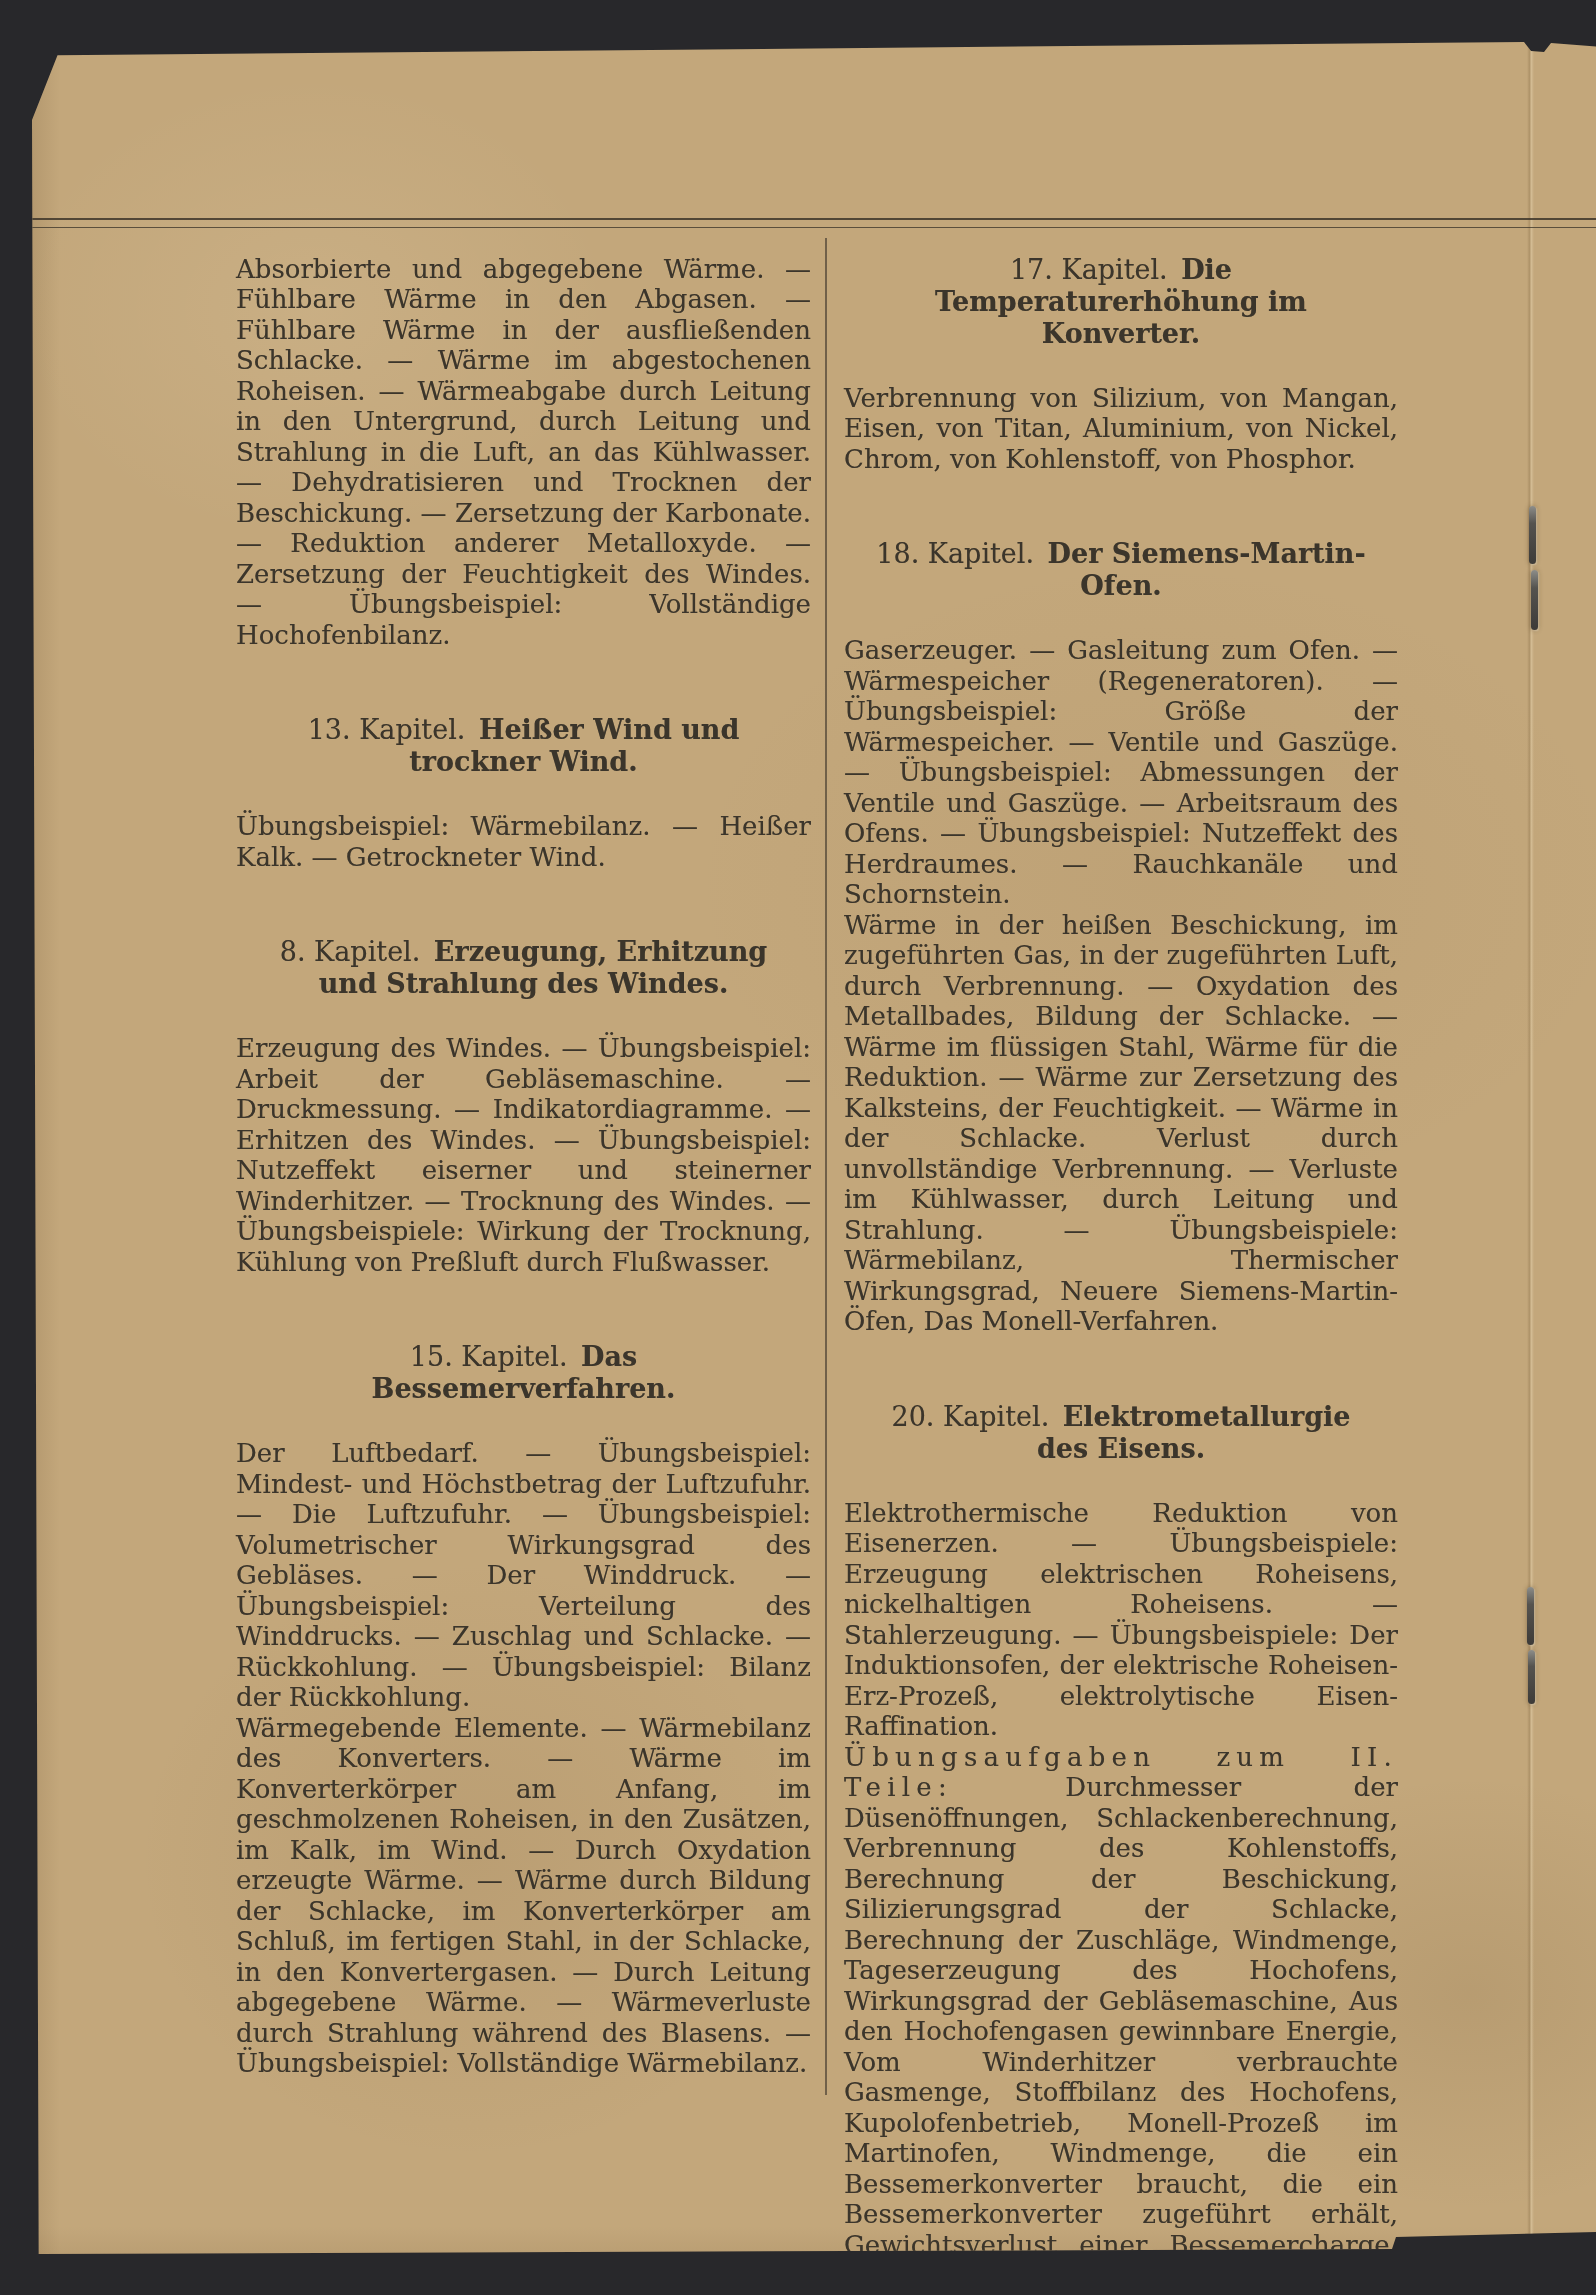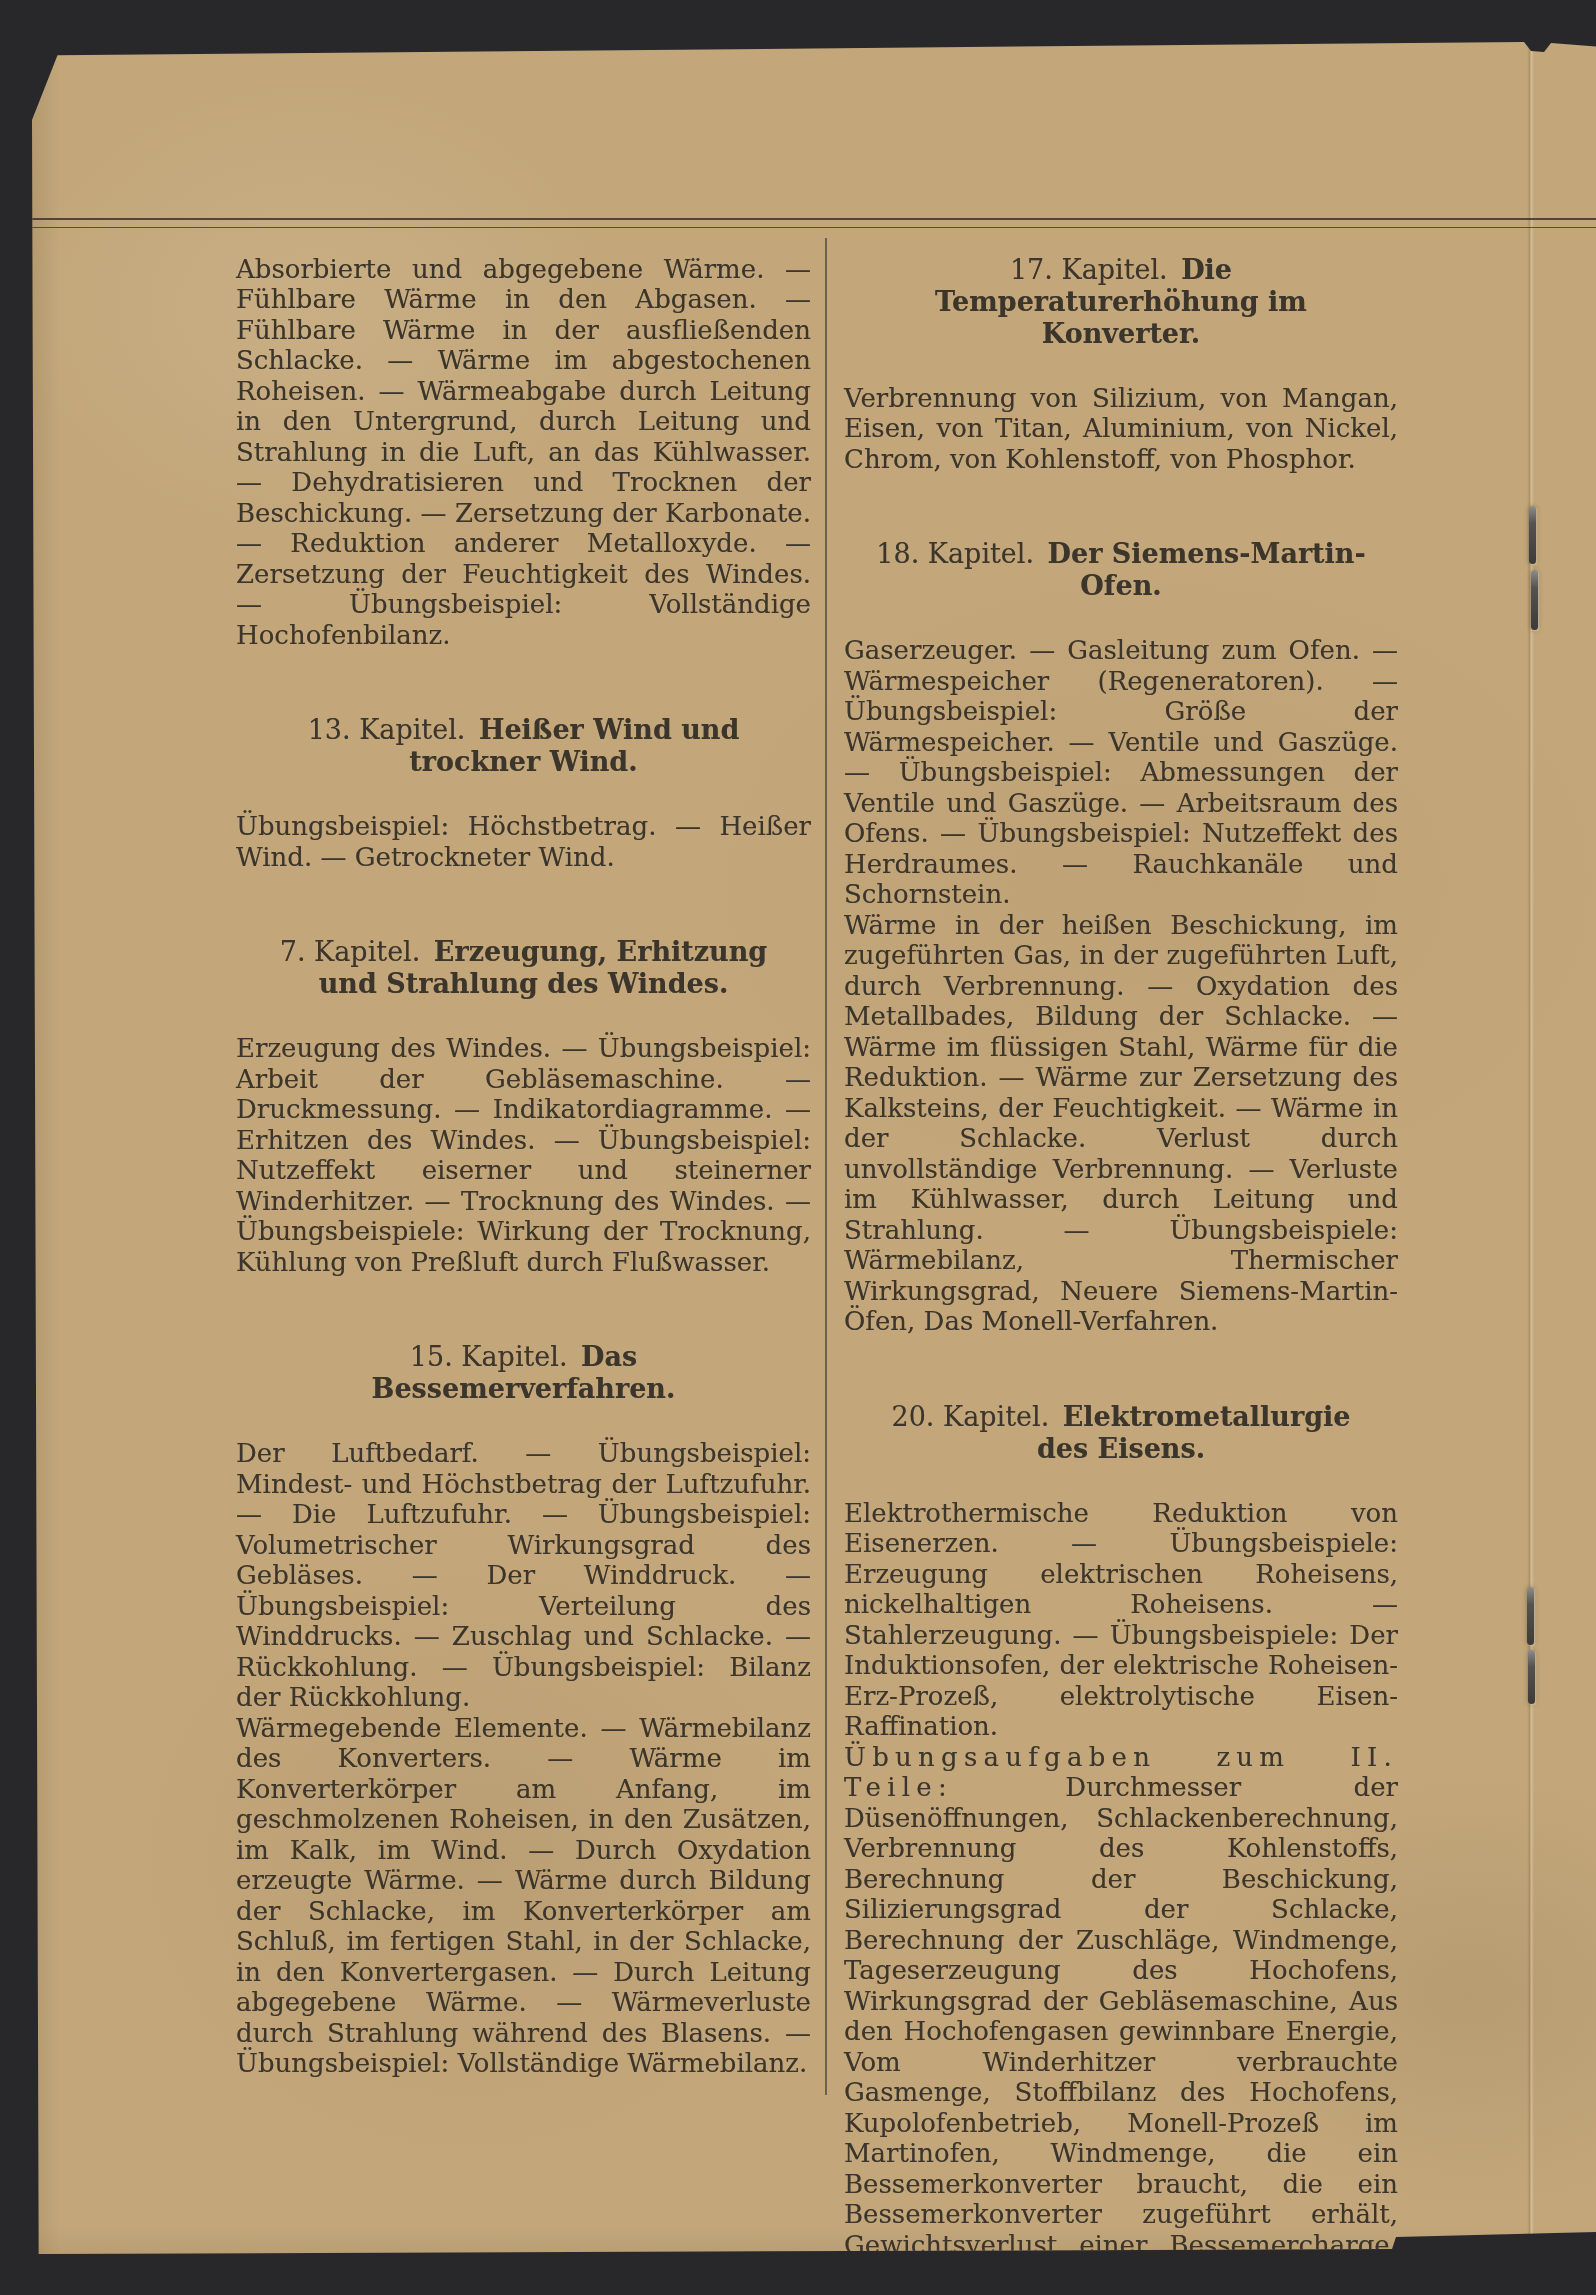--- a/index.html
+++ b/index.html
@@ -80,22 +80,22 @@
   <div class="staple-seg" style="left:1495px;top:1545px;height:58px;"></div>
   <div class="staple-seg" style="left:1496px;top:1608px;height:54px;"></div>
 
 
   <div class="rule"></div>
   <div class="divider"></div>
 
   <div class="col col-left">
       <div class="block para">Absorbierte und abgegebene Wärme. — Fühlbare Wärme in den Abgasen. — Fühlbare Wärme in der ausfließenden Schlacke. — Wärme im abgestochenen Roheisen. — Wärmeabgabe durch Leitung in den Untergrund, durch Leitung und Strahlung in die Luft, an das Kühlwasser. — Dehydratisieren und Trocknen der Beschickung. — Zersetzung der Karbonate. — Reduktion anderer Metalloxyde. — Zersetzung der Feuchtigkeit des Windes. — Übungsbeispiel: Vollständige Hochofenbilanz.</div>
       <div class="block chapter"><span class="ch-num">13. Kapitel.</span> <span class="ch-title">Heißer Wind und trockner Wind.</span></div>
-      <div class="block para">Übungsbeispiel: Höchstbetrag. — Heißer Wind. — Getrockneter Wind.</div>
-      <div class="block chapter"><span class="ch-num">7. Kapitel.</span> <span class="ch-title">Erzeugung, Erhitzung und Strahlung des Windes.</span></div>
+      <div class="block para">Übungsbeispiel: Wärmebilanz. — Heißer Kalk. — Getrockneter Wind.</div>
+      <div class="block chapter"><span class="ch-num">8. Kapitel.</span> <span class="ch-title">Erzeugung, Erhitzung und Strahlung des Windes.</span></div>
       <div class="block para">Erzeugung des Windes. — Übungsbeispiel: Arbeit der Gebläsemaschine. — Druckmessung. — Indikatordiagramme. — Erhitzen des Windes. — Übungsbeispiel: Nutzeffekt eiserner und steinerner Winderhitzer. — Trocknung des Windes. — Übungsbeispiele: Wirkung der Trocknung, Kühlung von Preßluft durch Flußwasser.</div>
       <div class="block chapter"><span class="ch-num">15. Kapitel.</span> <span class="ch-title">Das Bessemerverfahren.</span></div>
       <div class="block para">Der Luftbedarf. — Übungsbeispiel: Mindest- und Höchstbetrag der Luftzufuhr. — Die Luftzufuhr. — Übungsbeispiel: Volumetrischer Wirkungsgrad des Gebläses. — Der Winddruck. — Übungsbeispiel: Verteilung des Winddrucks. — Zuschlag und Schlacke. — Rückkohlung. — Übungsbeispiel: Bilanz der Rückkohlung.</div>
       <div class="block para">Wärmegebende Elemente. — Wärmebilanz des Konverters. — Wärme im Konverterkörper am Anfang, im geschmolzenen Roheisen, in den Zusätzen, im Kalk, im Wind. — Durch Oxydation erzeugte Wärme. — Wärme durch Bildung der Schlacke, im Konverterkörper am Schluß, im fertigen Stahl, in der Schlacke, in den Konvertergasen. — Durch Leitung abgegebene Wärme. — Wärmeverluste durch Strahlung während des Blasens. — Übungsbeispiel: Vollständige Wärmebilanz.</div>
     </div>
   <div class="col col-right">
       <div class="block chapter"><span class="ch-num">17. Kapitel.</span> <span class="ch-title">Die Temperaturerhöhung im Konverter.</span></div>
       <div class="block para">Verbrennung von Silizium, von Mangan, Eisen, von Titan, Aluminium, von Nickel, Chrom, von Kohlenstoff, von Phosphor.</div>
       <div class="block chapter"><span class="ch-num">18. Kapitel.</span> <span class="ch-title">Der Siemens-Martin-Ofen.</span></div>
       <div class="block para">Gaserzeuger. — Gasleitung zum Ofen. — Wärmespeicher (Regeneratoren). — Übungsbeispiel: Größe der Wärmespeicher. — Ventile und Gaszüge. — Übungsbeispiel: Abmessungen der Ventile und Gaszüge. — Arbeitsraum des Ofens. — Übungsbeispiel: Nutzeffekt des Herdraumes. — Rauchkanäle und Schornstein.</div>

